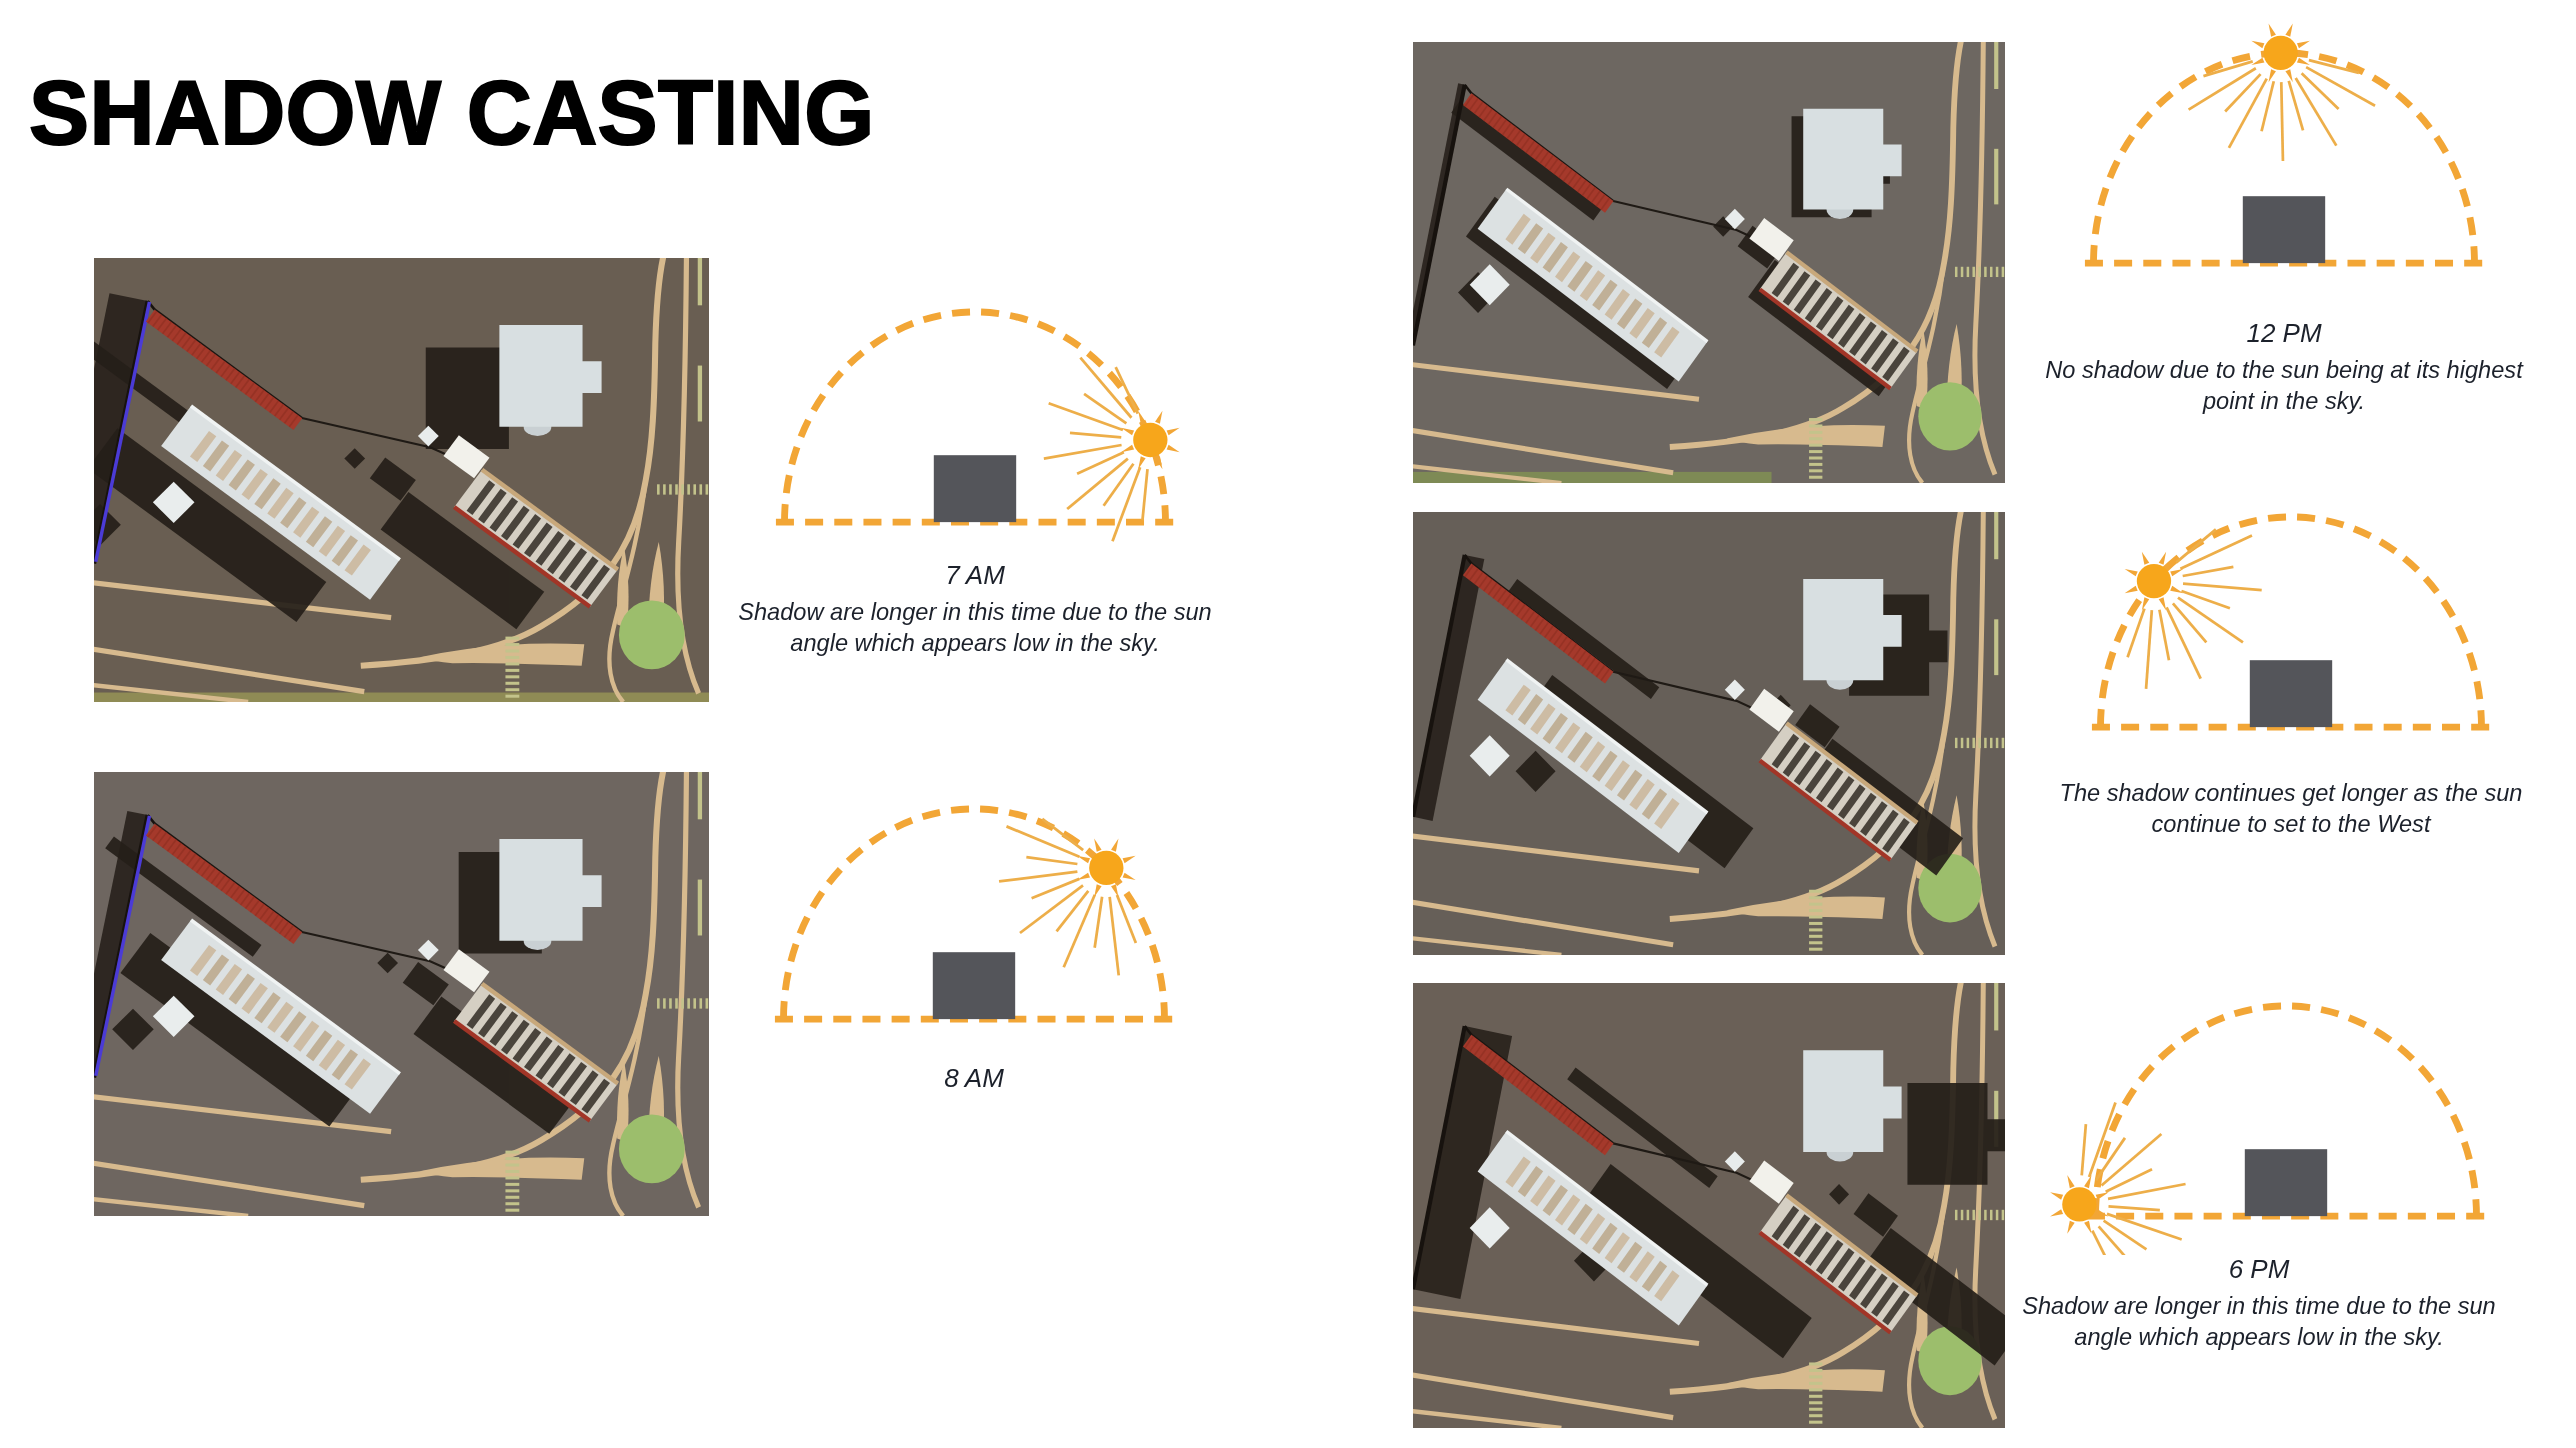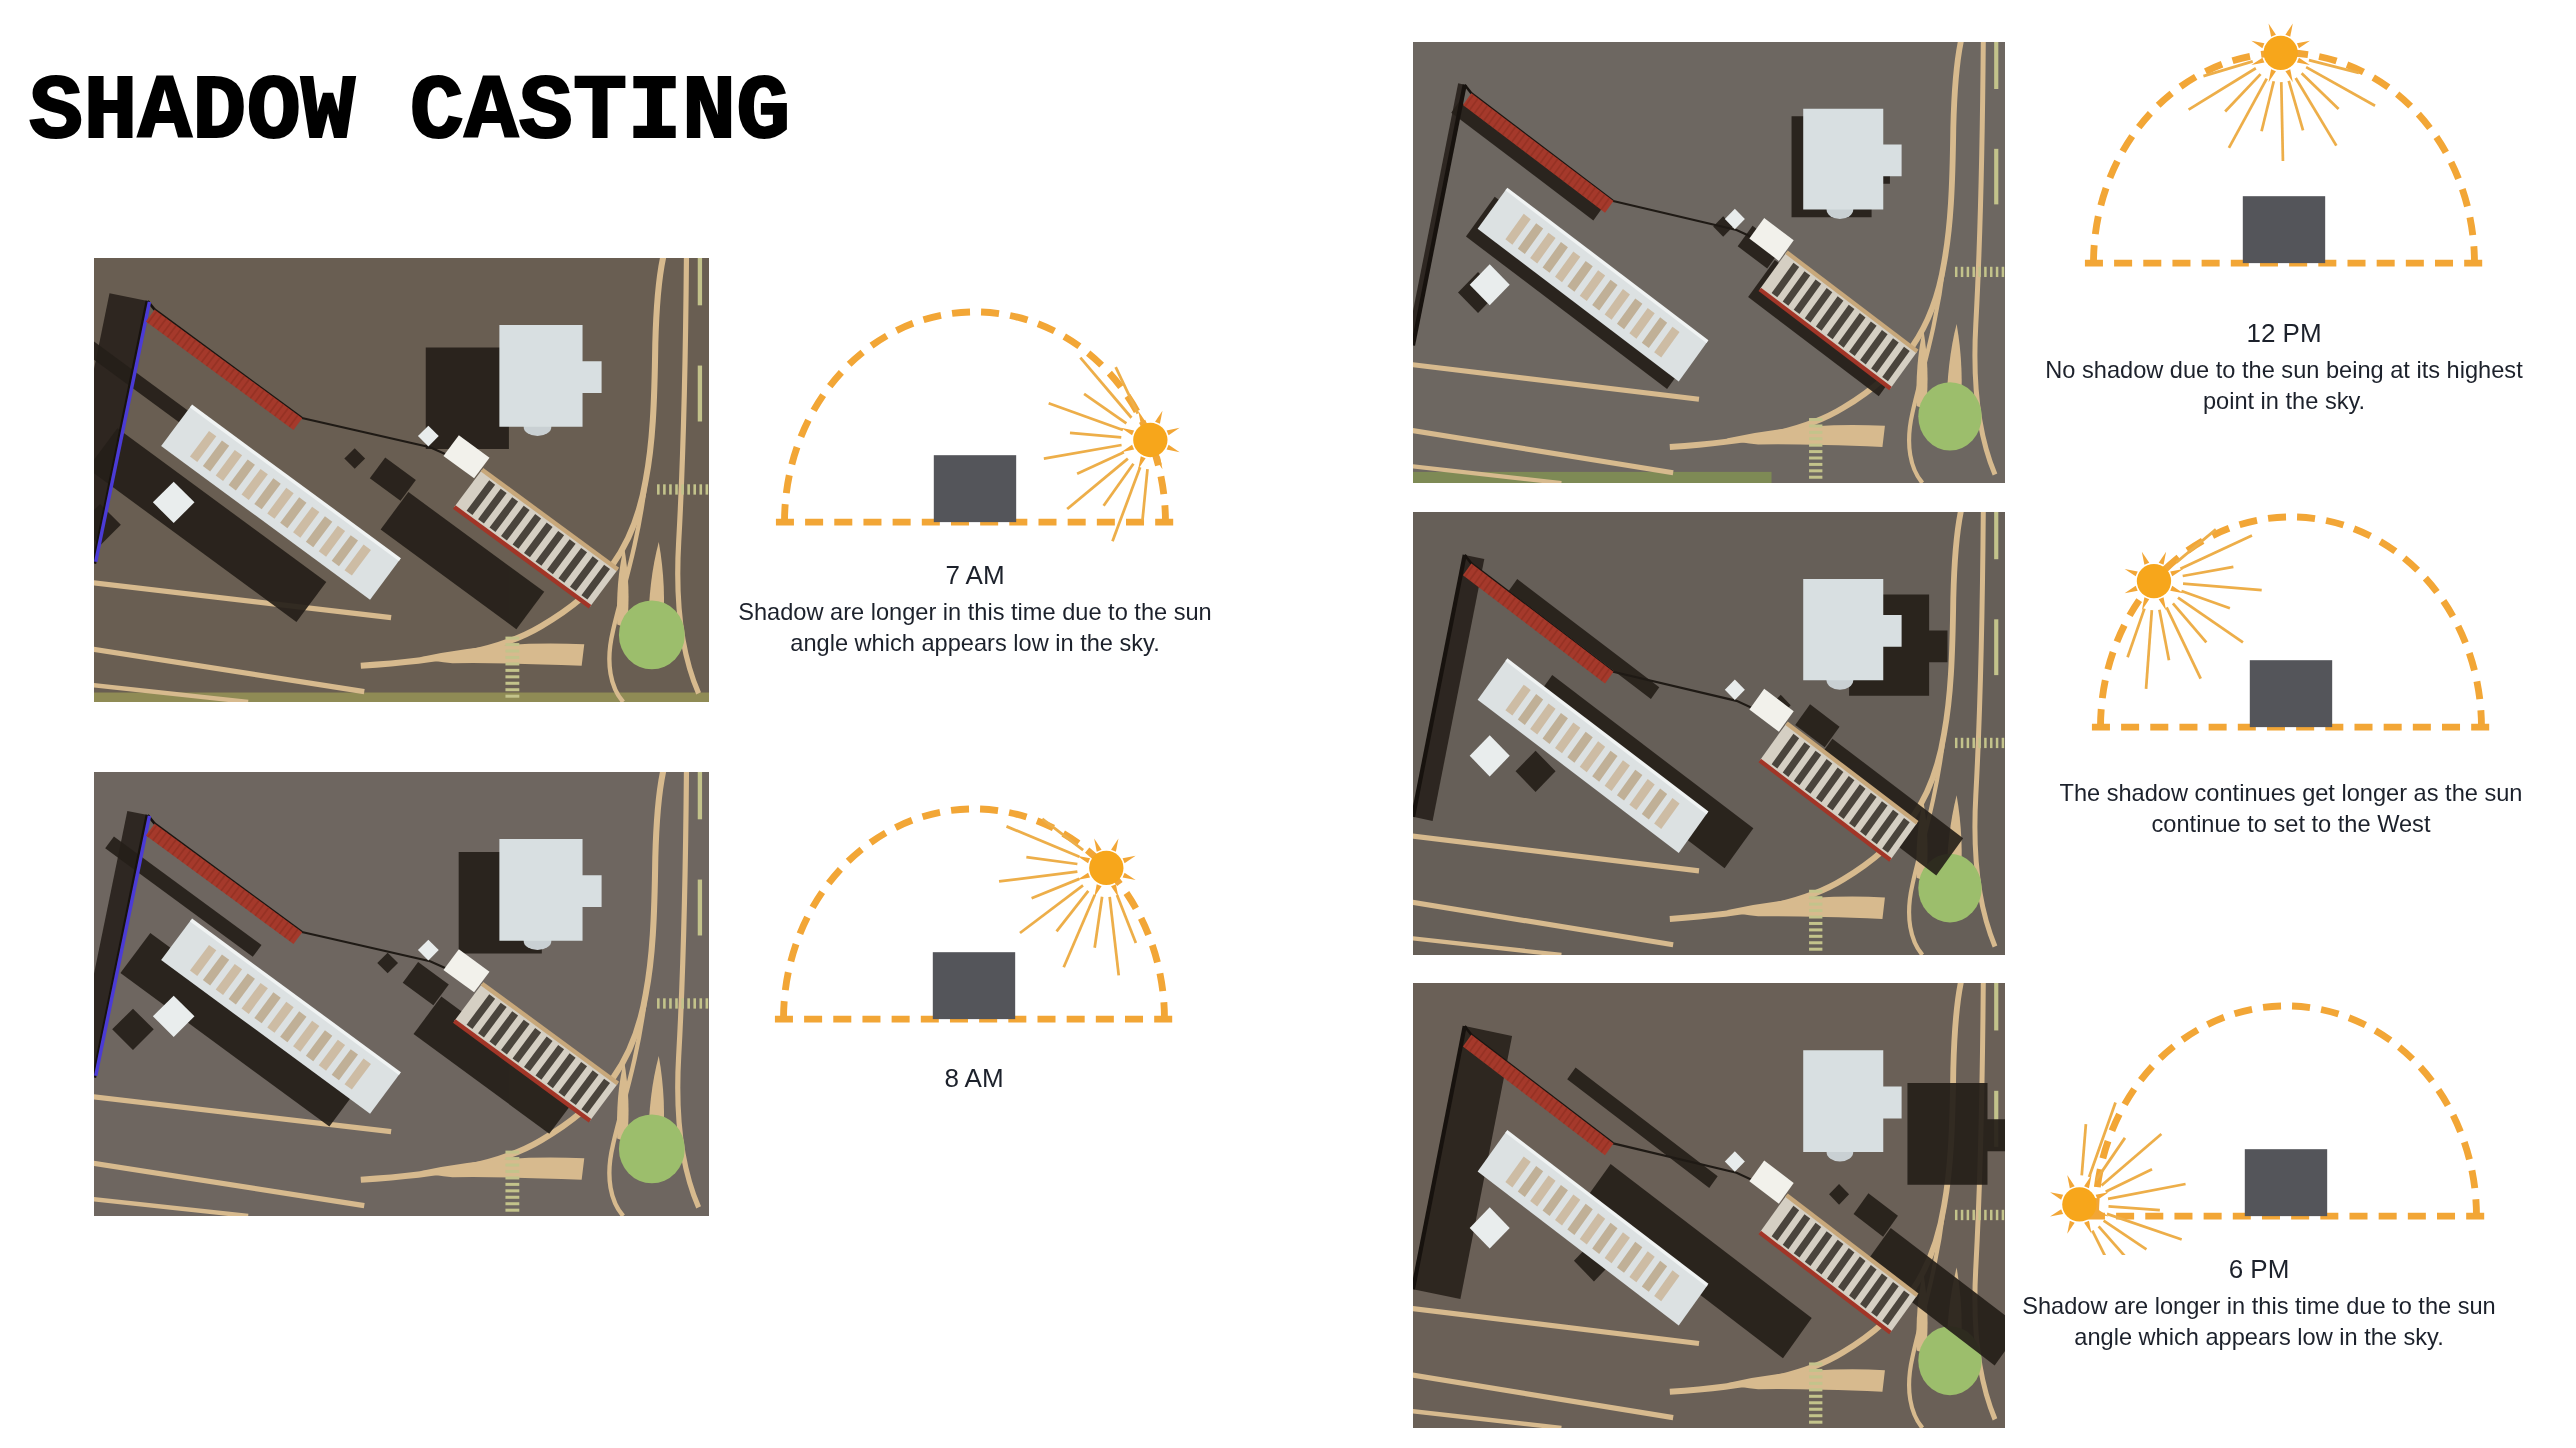--- a/index.html
+++ b/index.html
@@ -1,24 +1,24 @@
 <!DOCTYPE html>
 <html style="font-size:13.7px"><head>
 <meta charset="utf-8">
 <style>
   html,body{margin:0;padding:0;background:#ffffff;}
   body{position:relative;width:2576px;height:1449px;overflow:hidden;
        font-family:"Liberation Sans","DejaVu Sans",sans-serif;}
   .title{position:absolute;left:29px;top:62px;margin:0;
          font-size:90px;font-weight:bold;letter-spacing:0.4px;color:#000;
-         -webkit-text-stroke:2.1px #000;white-space:nowrap;font-family:Liberation Mono, monospace;}
+         -webkit-text-stroke:2.1px #000;white-space:nowrap;}
   .render{position:absolute;margin:0;padding:0;}
   .render svg,.panel svg{display:block;width:100%;height:100%;}
   .diagram-box{position:absolute;}
-  .panel-text{position:absolute;text-align:center;color:#1C212B;}
+  .panel-text{position:absolute;text-align:center;color:#1C212B;font-style:italic;}
   .time-label{font-size:26px;margin-bottom:6px;}
   .caption{font-size:23.6px;line-height:31px;white-space:pre-line;}
 </style>
 </head>
 <body>
 
 <h1 class="title">SHADOW CASTING</h1>
 
 <figure class="render" id="render-r7" style="left:94px;top:258px;width:615px;height:444px">
     <svg viewBox="0 0 710 516" preserveAspectRatio="none">

